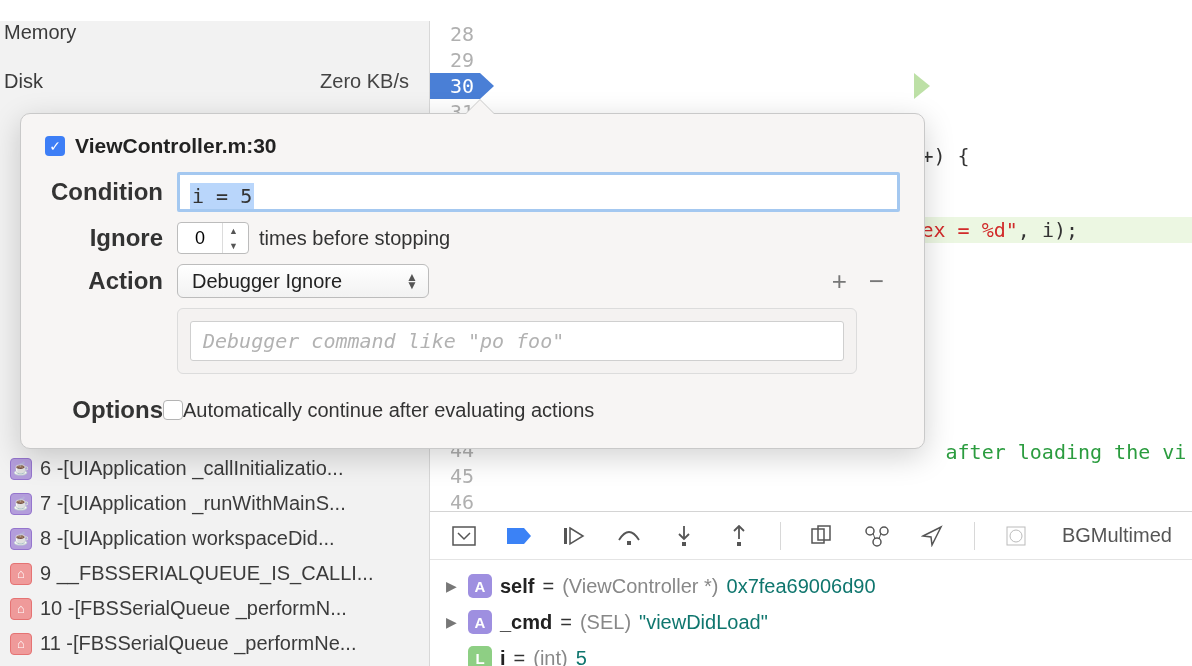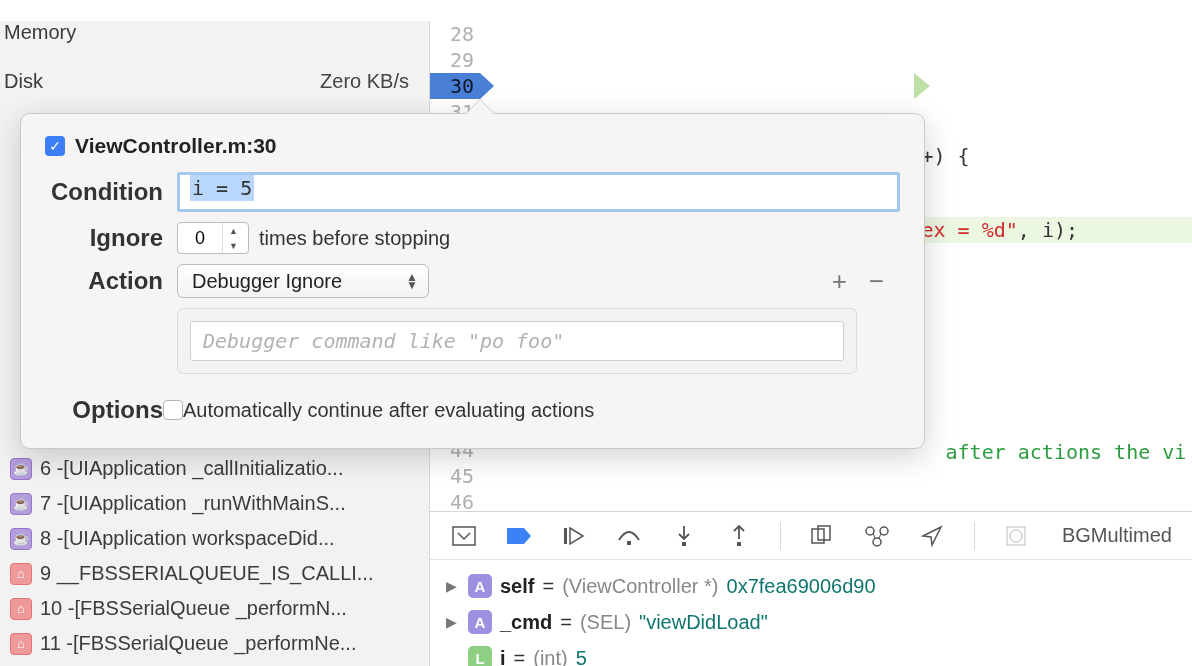--- a/index.html
+++ b/index.html
@@ -18,21 +18,21 @@
   .stack-item { display: flex; align-items: center; gap: 8px; padding: 6px 10px; font-size: 20px; color: #3b3b3b; white-space: nowrap; overflow: hidden; text-overflow: ellipsis; }
   .stack-icon { width: 22px; height: 22px; border-radius: 4px; display: inline-flex; align-items: center; justify-content: center; font-size: 13px; font-weight: bold; color: #fff; flex: none; }
   .stack-icon.purple { background: #b39ddb; border: 1px solid #9575cd; }
   .stack-icon.red { background: #ef9a9a; border: 1px solid #e57373; }
   .stack-text { overflow: hidden; text-overflow: ellipsis; }
 
   
   .editor { position: absolute; left: 430px; top: 0; right: 0; height: 490px; background: #fff; font-family: "Menlo","Monaco",monospace; font-size: 20px; }
   .gutter { position: absolute; left: 0; top: 0; width: 50px; height: 100%; background: #fff; text-align: right; color: #b0b0b0; padding-top: 0; }
   .gutter .ln { height: 26px; line-height: 26px; padding-right: 6px; position: relative; }
-  .gutter .ln.bp { background: #4a7fd6; color: #0f172a; padding-left: 18px; }
+  .gutter .ln.bp { background: #4a7fd6; color: #ffffff; padding-left: 18px; }
   .gutter .ln.bp::after { content: ""; position: absolute; right: -14px; top: 0; border-left: 14px solid #4a7fd6; border-top: 13px solid transparent; border-bottom: 13px solid transparent; }
   .code { position: absolute; left: 70px; right: 0; top: 0; white-space: pre; }
   .code .cl { height: 26px; line-height: 26px; }
   .code .cl.exec { background: #ecf7e2; }
   .kw { color: #c22d8f; }
   .fn { color: #4f2f87; }
   .str { color: #d12a2a; }
   .num { color: #3b5fc9; }
   .cmt { color: #2b9c3f; }
   .exec-arrow { position: absolute; left: 484px; top: 52px; width: 0; height: 0; border-left: 16px solid #bde0a6; border-top: 13px solid transparent; border-bottom: 13px solid transparent; }
@@ -55,21 +55,21 @@
   .var-val { color: #0f766e; }
 
   
   .popover { position: absolute; left: 20px; top: 92px; width: 905px; background: #f7f5f4; border: 1px solid #c9c9c9; border-radius: 10px; box-shadow: 0 8px 30px rgba(0,0,0,.18); padding: 20px 24px 24px 24px; }
   .popover::before { content:""; position:absolute; top:-14px; left:445px; width:0; height:0; border-left:14px solid transparent; border-right:14px solid transparent; border-bottom:14px solid #f7f5f4; filter: drop-shadow(0 -1px 0 #c9c9c9); }
   .pv-title-row { display:flex; align-items:center; gap:10px; margin-bottom:14px; }
   .pv-check { width:20px; height:20px; border-radius:4px; background:#3d7ef6; display:flex; align-items:center; justify-content:center; color:#fff; font-size:14px; }
   .pv-title { font-size:21px; font-weight:600; color:#222; }
   .pv-row { display:flex; align-items:center; gap:14px; margin: 10px 0; }
   .pv-label { width:118px; text-align:right; font-size:24px; font-weight:600; color:#333; }
-  .pv-cond { flex:1; height:40px; border:3px solid #a4c8f0; border-radius:2px; background:#fff; display:flex; align-items:flex-start; padding:0 10px; font-family:"Menlo",monospace; font-size:20px; }
+  .pv-cond { flex:1; height:40px; border:3px solid #a4c8f0; border-radius:2px; background:#fff; display:flex; align-items:flex-end; padding:0 10px; font-family:"Menlo",monospace; font-size:20px; }
   .pv-cond .sel { background:#b9d6fb; padding: 1px 2px; }
   .pv-ignore-box { display:flex; align-items:center; gap:10px; }
   .pv-stepper { width:72px; height:32px; border:1px solid #bcbcbc; border-radius:4px; background:#fff; display:flex; align-items:center; }
   .pv-stepper input { width:44px; border:none; outline:none; font-size:18px; text-align:center; background:transparent; }
   .pv-stepper .stepbtns { width:22px; height:30px; border-left:1px solid #dcdcdc; display:flex; flex-direction:column; }
   .pv-stepper .stepbtns span { flex:1; display:flex; align-items:center; justify-content:center; font-size:9px; color:#555; cursor:pointer; }
   .pv-after { font-size:20px; color:#333; }
   .pv-select { position:relative; height:34px; border:1px solid #bcbcbc; border-radius:6px; background:linear-gradient(#fff,#f2f2f2); display:flex; align-items:center; padding:0 30px 0 14px; font-size:20px; color:#222; min-width:252px; }
   .pv-select .caret { position:absolute; right:10px; font-size:12px; color:#555; line-height:8px; }
   .pv-addrm { margin-left:auto; display:flex; gap:22px; font-size:26px; color:#777; padding-right:16px; }
@@ -143,21 +143,21 @@
     <div class="ln">45</div>
     <div class="ln">46</div>
   </div>
   <div class="exec-arrow"></div>
   <div class="code">
     <div class="cl"></div>
     <div class="cl">        <span class="kw">for</span><span> (</span><span class="kw">int</span><span> i = </span><span class="num">0</span><span>; i &lt; </span><span class="num">100</span><span>; i++) {</span></div>
     <div class="cl exec">            <span class="fn">NSLog</span><span>(</span><span class="str">@"the current index = %d"</span><span>, i);</span></div>
     <div class="cl">        <span>}</span></div>
     <div class="cl"></div>
-    <div class="cl">                                     <span class="cmt">after actions the vi</span></div>
+    <div class="cl">                                     <span class="cmt">after loading the vi</span></div>
     <div class="cl"></div>
     <div class="cl"></div>
     <div class="cl"></div>
     
     
     
     
     
     
     

